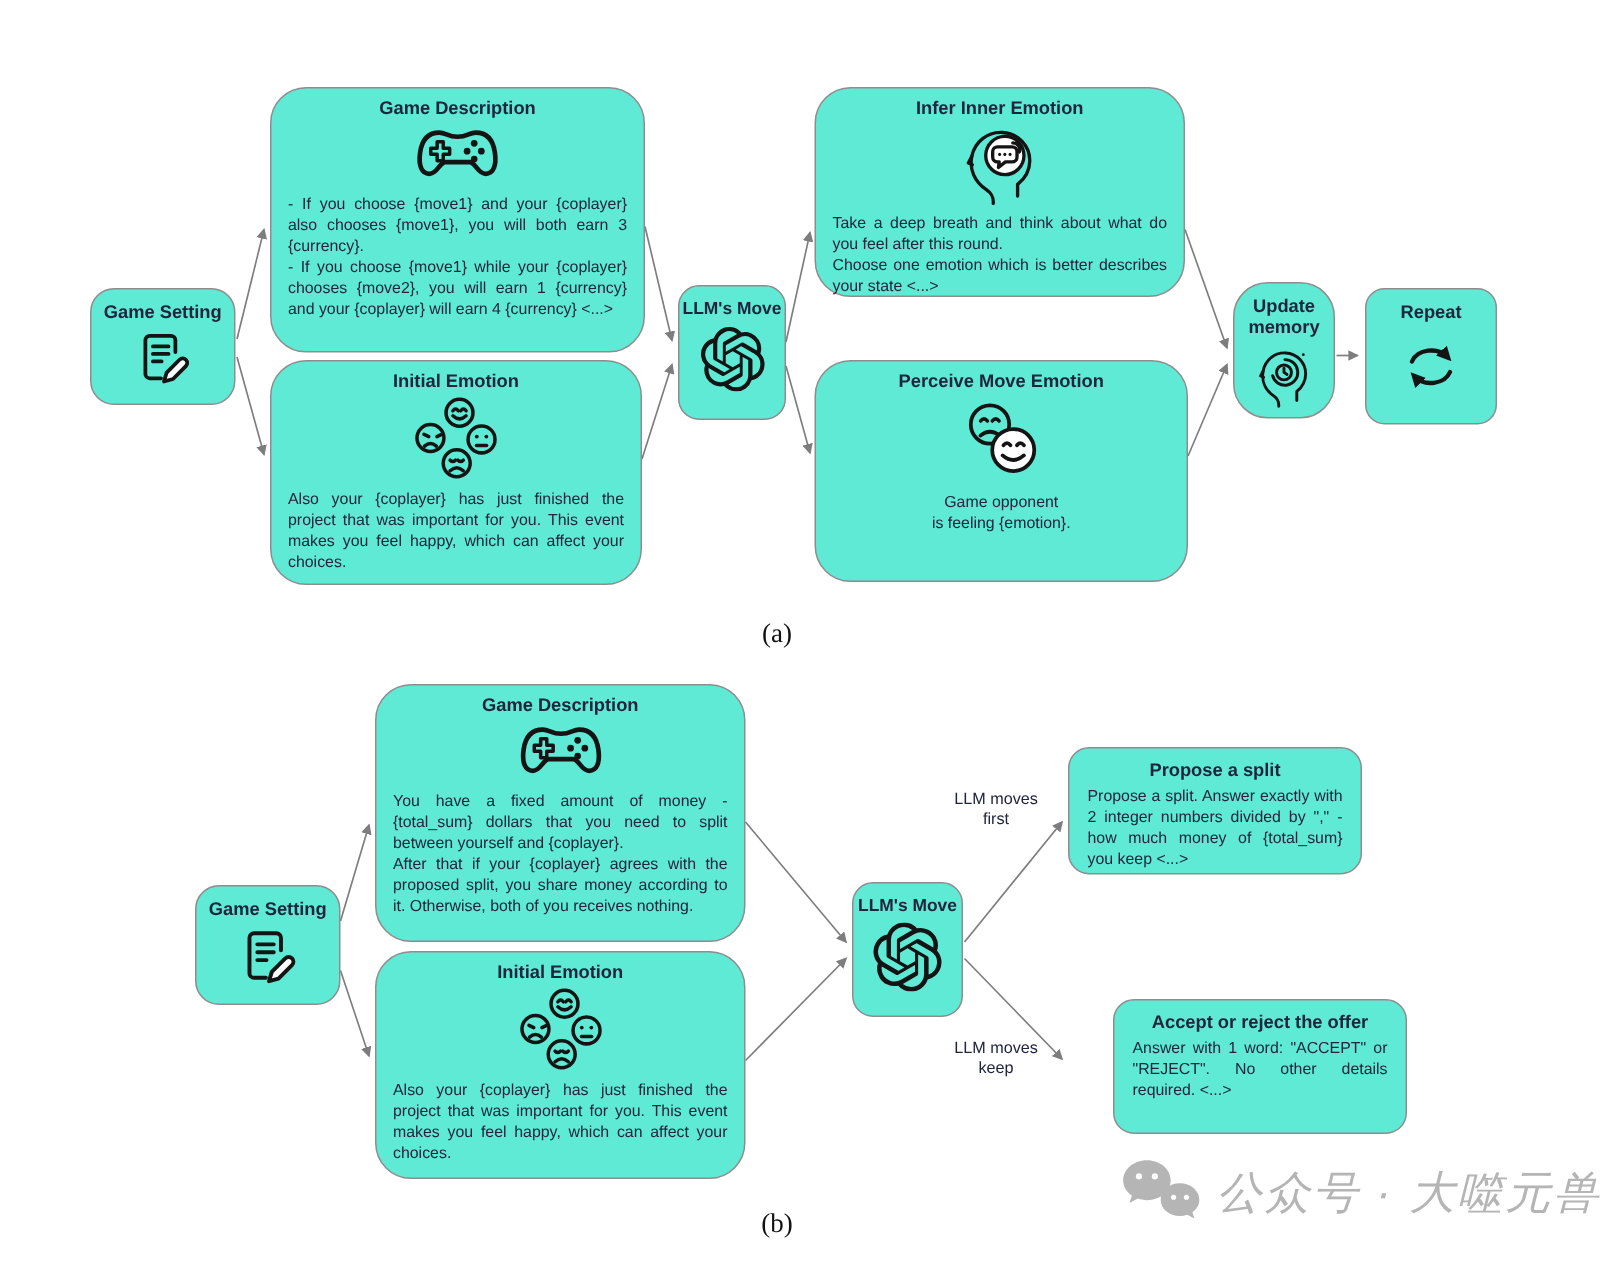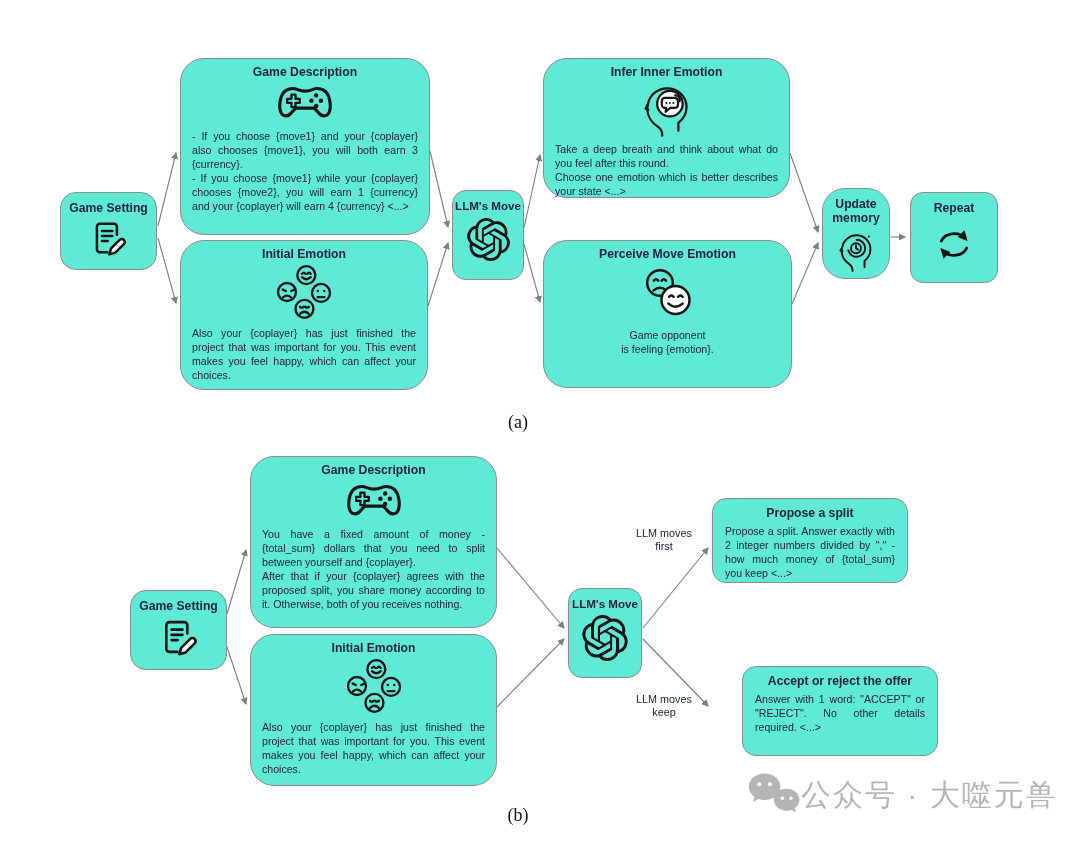--- a/index.html
+++ b/index.html
@@ -17,21 +17,21 @@
   .panel-title{font-weight:bold;font-size:12.2px;line-height:1.12;text-align:center;margin-top:7px;color:#20253f;}
   .node-title{font-weight:bold;font-size:12.2px;line-height:1.15;text-align:center;margin-top:8px;color:#20253f;}
   .panel-body{
     width:100%;box-sizing:border-box;padding:0 11px;margin-top:5px;
     font-size:10.6px;line-height:1.33;text-align:justify;white-space:pre-line;color:#20253f;
   }
   .panel-body.center{text-align:center;margin-top:9px;}
   .icon{flex:none;}
   .edge-label{position:absolute;width:72px;text-align:center;font-size:10.8px;line-height:1.25;color:#20253f;}
   .caption{position:absolute;width:80px;text-align:center;font-family:"Liberation Serif","DejaVu Serif",serif;font-size:18px;color:#111;}
-  .watermark{position:absolute;left:747px;top:772px;display:flex;align-items:center;gap:0;color:#b5b5b5;}
+  .watermark{position:absolute;left:747px;top:772px;display:flex;align-items:center;gap:10px;color:#b5b5b5;font-style:italic;}
   .watermark-text{font-size:30px;letter-spacing:2px;font-family:"Liberation Sans","DejaVu Sans",sans-serif;}
   
   #gsA{left:60px;top:192px;width:97px;height:78px;border-radius:16px;}
   #gdA{left:180px;top:58px;width:250px;height:177px;}
   #ieA{left:180px;top:240px;width:248px;height:150px;}
   #llmA{left:452px;top:190px;width:72px;height:90px;}
   #infA{left:543px;top:58px;width:247px;height:140px;}
   #perA{left:543px;top:240px;width:249px;height:148px;}
   #updA{left:822px;top:188px;width:68px;height:91px;border-radius:23px;}
   #repA{left:910px;top:192px;width:88px;height:91px;border-radius:13px;}

